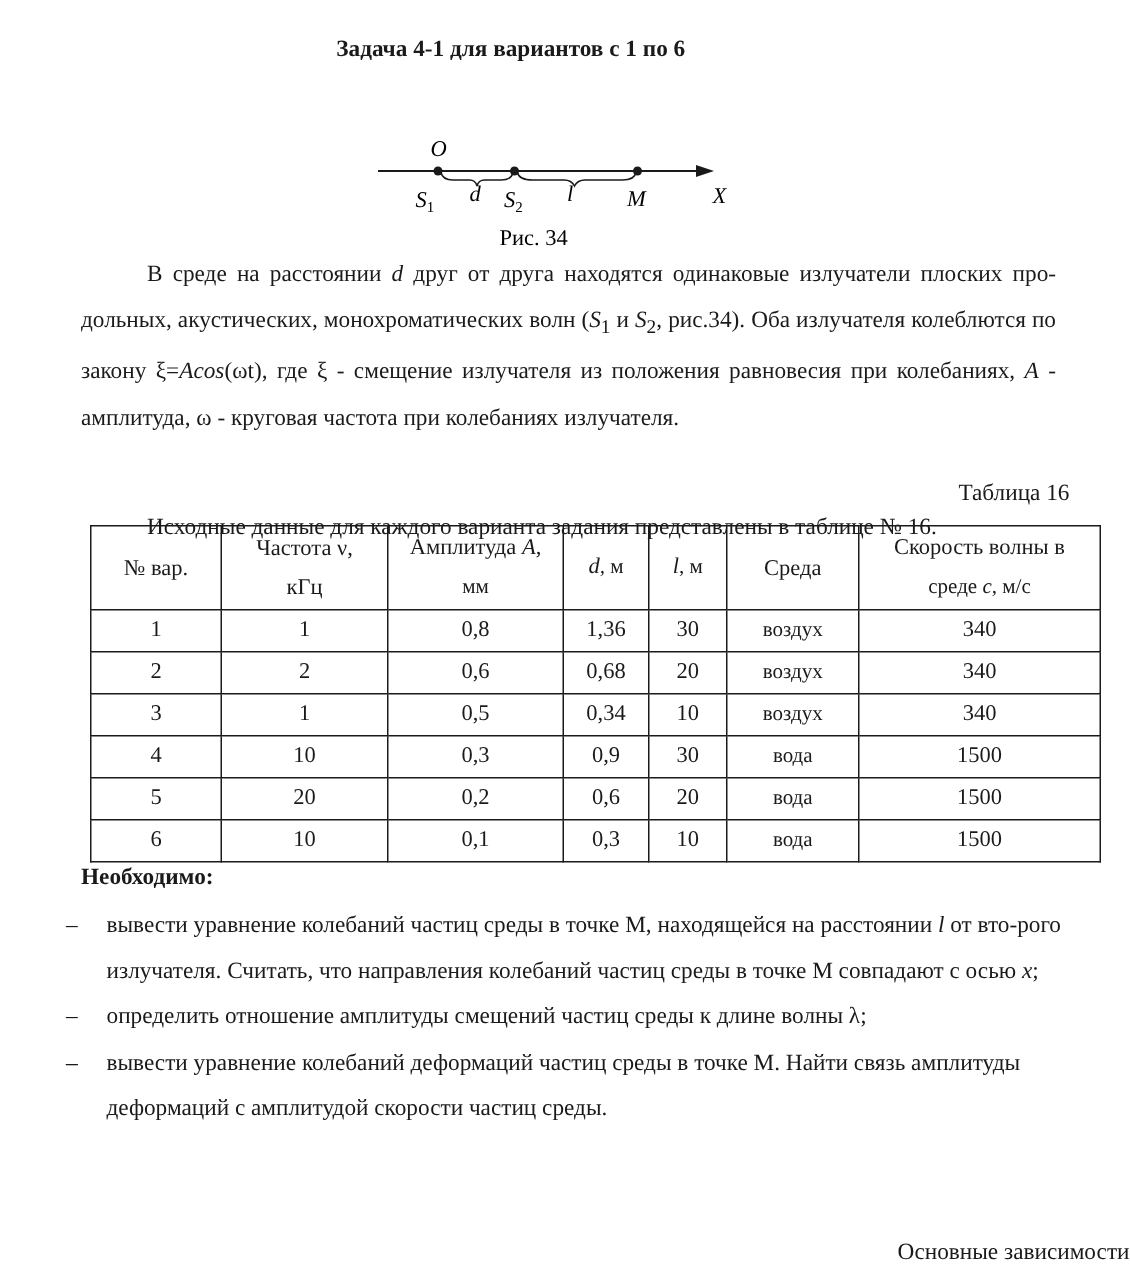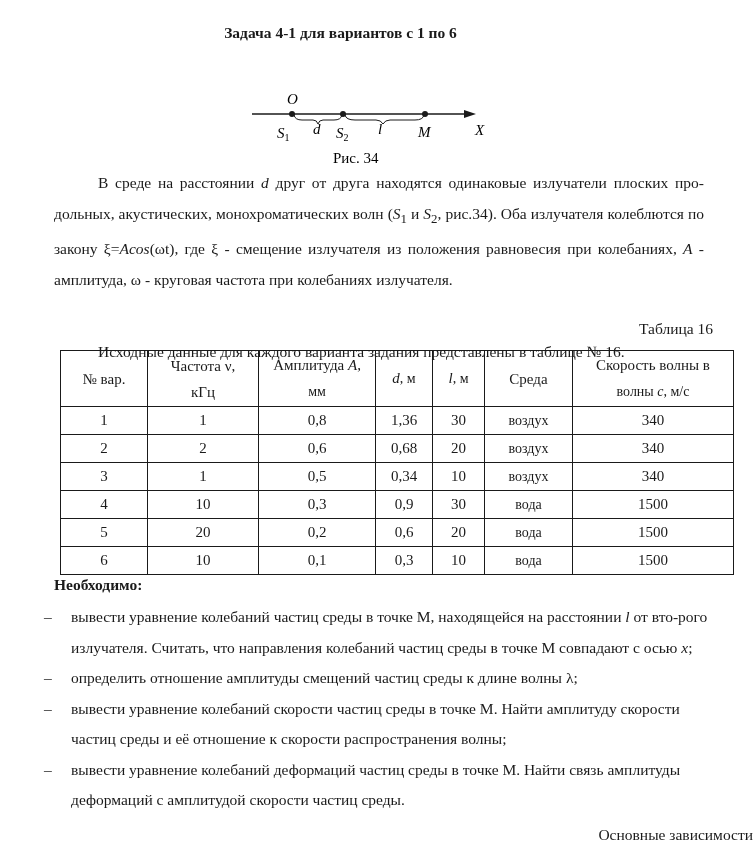--- a/index.html
+++ b/index.html
@@ -75,21 +75,21 @@
 
 <table class="data">
   <thead>
     <tr>
       <th style="width:86px">№ вар.</th>
       <th style="width:110px"><span>Частота ν,</span><br><span>кГц</span></th>
       <th style="width:116px"><span>Амплитуда </span><i>A</i><span>,</span><br><span class="small">мм</span></th>
       <th style="width:56px"><i>d</i><span class="small">, м</span></th>
       <th style="width:51px"><i>l</i><span class="small">, м</span></th>
       <th style="width:87px">Среда</th>
-      <th style="width:160px"><span>Скорость волны в</span><br><span class="small"><span>волны </span><i>c</i><span>, м/с</span></span></th>
+      <th style="width:160px"><span>Скорость волны в</span><br><span class="small"><span>среде </span><i>c</i><span>, м/с</span></span></th>
     </tr>
   </thead>
   <tbody id="tbody">
       <tr>
         <td>1</td>
         <td>1</td>
         <td>0,8</td>
         <td>1,36</td>
         <td>30</td>
         <td class="small">воздух</td>
@@ -141,17 +141,17 @@
         <td>1500</td>
       </tr>
     </tbody>
 </table>
 
 <div class="abs need">Необходимо:</div>
 
 <ul class="req">
   <li><span class="dash">–</span><span>вывести уравнение колебаний частиц среды в точке М, находящейся на расстоянии </span><i>l</i><span> от вто-рого излучателя. Считать, что направления колебаний частиц среды в точке М совпадают с осью </span><i>x</i><span>;</span></li>
   <li><span class="dash">–</span><span>определить отношение амплитуды смещений частиц среды к длине волны λ;</span></li>
-  <li><span class="dash">–</span><span>вывести уравнение колебаний скорости частиц среды в точке М. Найти амплитуду скорости частиц среды и её отношение к скорости распространения волны;</span></li>
+  <li><span class="dash">–</span></li>
   <li><span class="dash">–</span><span>вывести уравнение колебаний деформаций частиц среды в точке М. Найти связь амплитуды деформаций с амплитудой скорости частиц среды.</span></li>
 </ul>
 
 <div class="abs bottom">Основные зависимости</div>
 
 </body></html>

